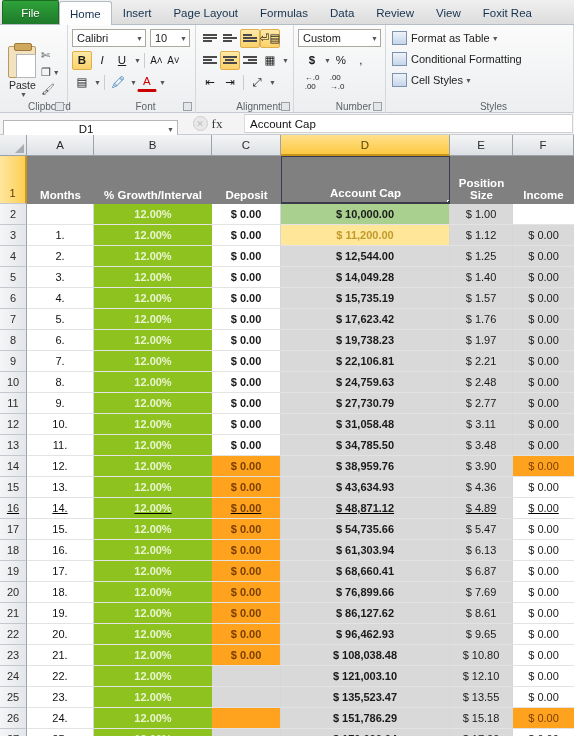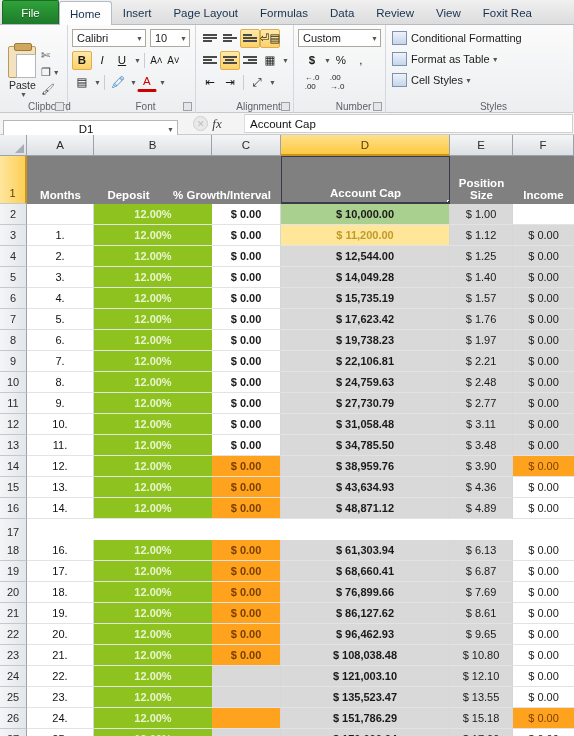--- a/index.html
+++ b/index.html
@@ -150,21 +150,21 @@
     font-size: 11.5px; color: #111; margin-top: 11px;
   }
   .namebox .lbl { flex: 1; text-align: center; }
   .fbtns { display: flex; align-items: center; width: 66px; justify-content: center; }
   .circ {
     width: 15px; height: 15px; border-radius: 50%;
     background: #e9e9e9; border: 1px solid #cfcfcf;
     color: #bdbdbd; font-size: 9px;
     display: flex; align-items: center; justify-content: center;
   }
-  .fx { font-style: italic; font-family: "Liberation Serif", serif; font-size: 13px; color: #3a3a3a; padding: 0 7px 0 4px; }
+  .fx { font-family: "Liberation Serif", serif; font-size: 13px; color: #3a3a3a; padding: 0 7px 0 4px; }
   .finput {
     flex: 1; height: 19px; background: #fff; border: 1px solid #cfcfcf;
     border-left: 1px solid #dcdcdc;
     display: flex; align-items: center; padding-left: 5px;
     font-size: 11.5px; color: #111; margin-right: 1px;
   }
   
   .grid { position: relative; width: 574px; }
   .colhead { display: flex; height: 21px; }
   .corner {
@@ -402,26 +402,26 @@
       <div class="btn" style="font-size:8px">←.0<br>.00</div>
       <div class="btn" style="font-size:8px;margin-left:5px">.00<br>→.0</div>
     </div>
     <div class="group-label">Number</div>
     <div class="dlg"></div>
   </div>
 
   <div class="group g-styles">
     <div class="stylerow">
       <span class="stbox"></span>
-      <span>Conditional Formatting</span>
+      <span>Format as Table</span>
+      <span class="caret">▼</span>
     </div>
     <div class="stylerow">
       <span class="stbox"></span>
-      <span>Format as Table</span>
-      <span class="caret">▼</span>
+      <span>Conditional Formatting</span>
     </div>
     <div class="stylerow">
       <span class="stbox"></span>
       <span>Cell Styles</span>
       <span class="caret">▼</span>
     </div>
     <div class="group-label">Styles</div>
   </div>
 </div>
 
@@ -447,22 +447,22 @@
     <div class="ch cd sel">D</div>
     <div class="ch ce">E</div>
     <div class="ch cf">F</div>
   </div>
 
   <div class="rows">
 
     <div class="r hrow">
       <div class="rh sel">1</div>
       <div class="c ca">Months</div>
+      <div class="c cb">% Growth/Interval</div>
       <div class="c cc">Deposit</div>
-      <div class="c cb">% Growth/Interval</div>
       <div class="c cd">
         <span>Account Cap</span>
         <span class="fill-handle"></span>
       </div>
       <div class="c ce">Position Size</div>
       <div class="c cf">Income</div>
     </div>
 
   <div class="r" style="height: 21px;">
         <div class="rh">2</div>
@@ -583,30 +583,30 @@
       </div>
       <div class="r" style="height: 21px;">
         <div class="rh">15</div>
         <div class="c ca center bg-white dr">13.</div>
         <div class="c cb center bg-bright t-green">12.00%</div>
         <div class="c cc center bg-orange t-brown bold dr">$ 0.00</div>
         <div class="c cd center bg-gray t-dark bold dr">$ 43,634.93</div>
         <div class="c ce center bg-gray t-dark dr">$ 4.36</div>
         <div class="c cf center bg-white t-dark">$ 0.00</div>
       </div>
-      <div class="r" style="height: 21px;">
+      <div class="r" style="height: 21px; text-decoration: underline;">
         <div class="rh">16</div>
         <div class="c ca center bg-white dr">14.</div>
         <div class="c cb center bg-bright t-green">12.00%</div>
         <div class="c cc center bg-orange t-brown bold dr">$ 0.00</div>
         <div class="c cd center bg-gray t-dark bold dr">$ 48,871.12</div>
         <div class="c ce center bg-gray t-dark dr">$ 4.89</div>
         <div class="c cf center bg-white t-dark">$ 0.00</div>
       </div>
-      <div class="r" style="height: 21px; flex-direction: column;">
+      <div class="r" style="height: 21px;">
         <div class="rh">17</div>
         <div class="c ca center bg-white dr">15.</div>
         <div class="c cb center bg-bright t-green">12.00%</div>
         <div class="c cc center bg-orange t-brown bold dr">$ 0.00</div>
         <div class="c cd center bg-gray t-dark bold dr">$ 54,735.66</div>
         <div class="c ce center bg-gray t-dark dr">$ 5.47</div>
         <div class="c cf center bg-white t-dark">$ 0.00</div>
       </div>
       <div class="r" style="height: 21px;">
         <div class="rh">18</div>

